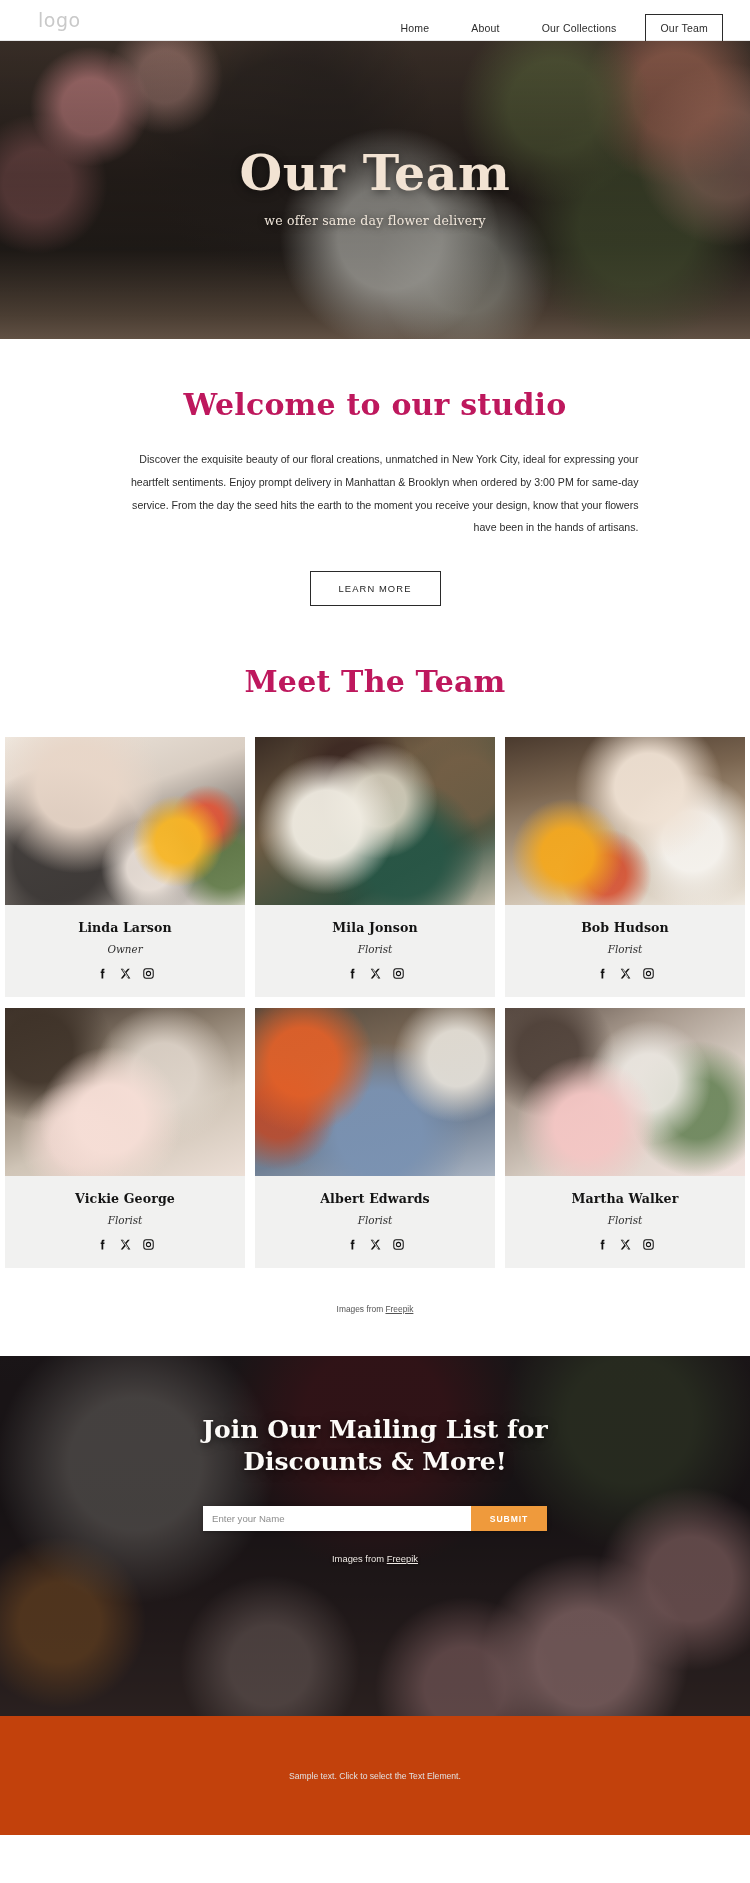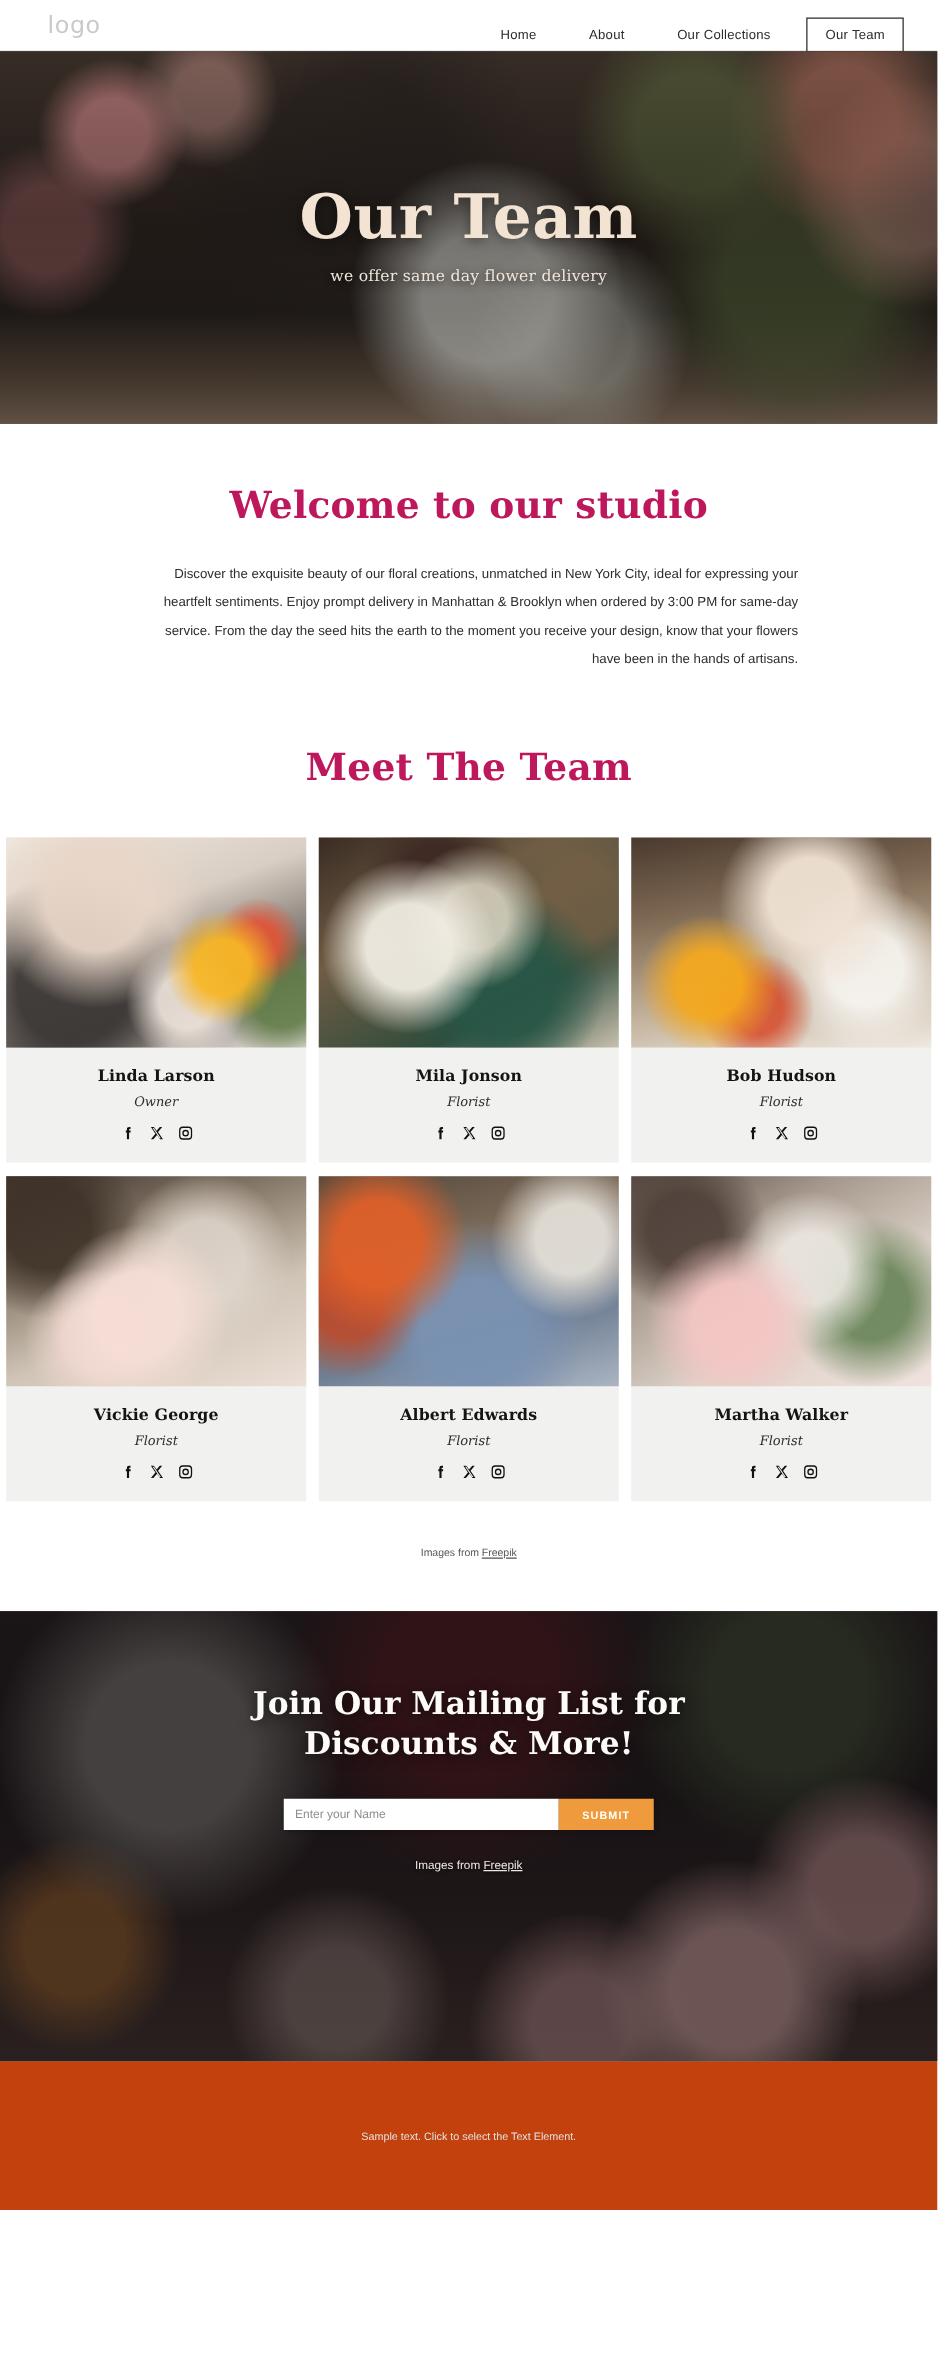--- a/index.html
+++ b/index.html
@@ -234,21 +234,21 @@
   .mail-title {
     font-family:"DejaVu Serif", serif;
     font-weight:700;
     font-size:25px;
     line-height:1.28;
     color:#fdfbf8;
     text-shadow:0 2px 10px rgba(0,0,0,.6);
   }
   .form {
     margin:28px auto 0;
-    width:296px;
+    width:344px;
     height:25px;
     display:flex;
     box-shadow:0 1px 4px rgba(0,0,0,.3);
   }
   .form input {
     flex:1;
     border:0;
     outline:0;
     background:#fff;
     font-family:"Liberation Sans", sans-serif;
@@ -313,20 +313,23 @@
     </div>
     <div class="hero-inner">
       <div class="hero-title">Our Team</div>
       <div class="hero-sub">we offer same day flower delivery</div>
     </div>
   </div>
 
   <div class="welcome">
     <div class="section-title">Welcome to our studio</div>
     <p class="welcome-copy">Discover the exquisite beauty of our floral creations, unmatched in New York City, ideal for expressing your heartfelt sentiments. Enjoy prompt delivery in Manhattan &amp; Brooklyn when ordered by 3:00 PM for same-day service.  From the day the seed hits the earth to the moment you receive your design, know that your flowers have been in the hands of artisans.</p>
+    <div class="btn-wrap">
+      <button class="btn-outline">LEARN MORE</button>
+    </div>
   </div>
 
   <div class="team">
     <h2 class="section-title">Meet The Team</h2>
     <div class="grid">
 
       <div class="card">
         <div class="card-photo p1"></div>
         <div class="card-body">
           <div class="card-name">Linda Larson</div>

